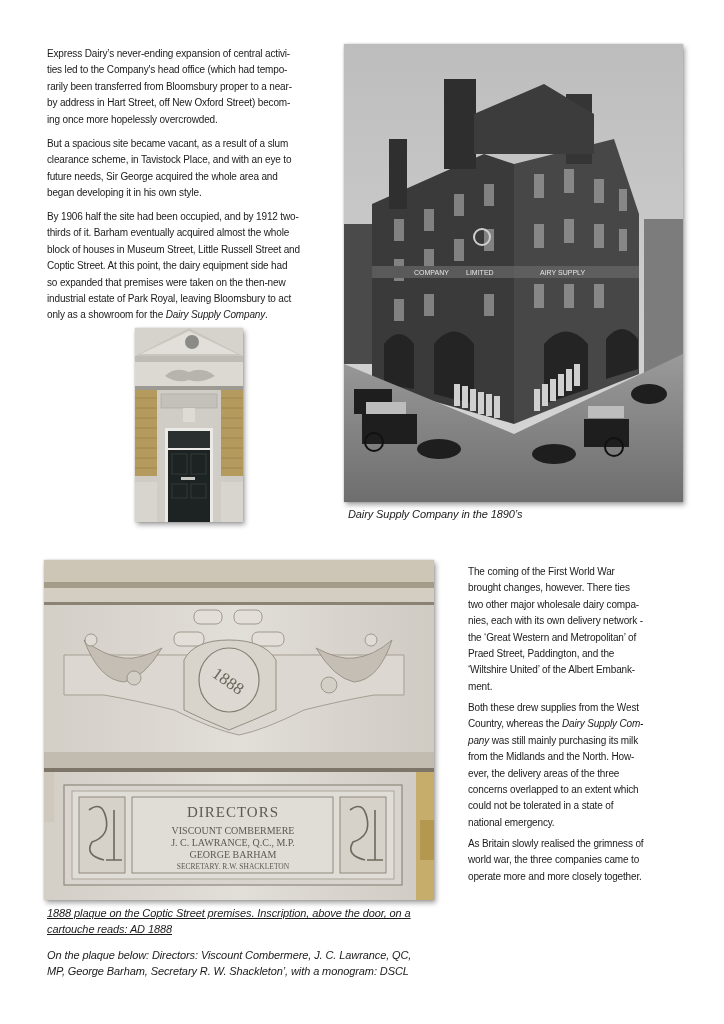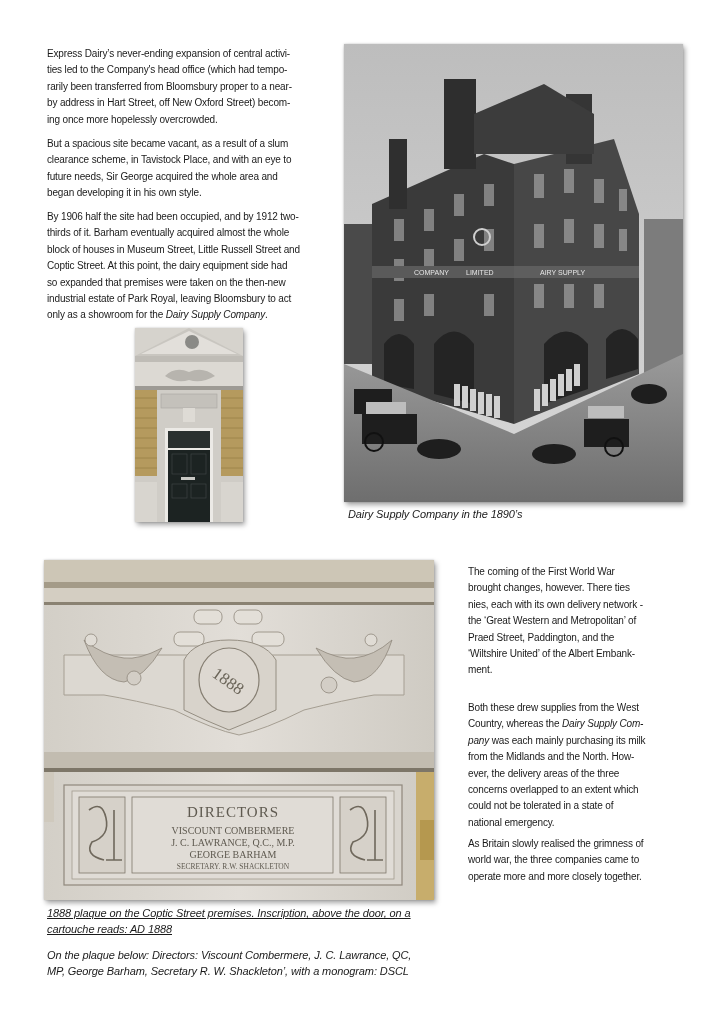--- a/index.html
+++ b/index.html
@@ -280,31 +280,32 @@
   <div>cartouche reads: AD 1888</div>
 </div>
 <div class="caption" style="left:47px; top:947px; width:400px;">
   <div>On the plaque below: Directors: Viscount Combermere, J. C. Lawrance, QC,</div>
   <div>MP, George Barham, Secretary R. W. Shackleton’, with a monogram: DSCL</div>
 </div>
 
 <div class="para" style="left:468px; top:564px; width:220px;">
   <div>The coming of the First World War</div>
   <div>brought changes, however. There ties</div>
+  <div>two other major wholesale dairy compa-</div>
   <div>nies, each with its own delivery network -</div>
   <div>the ‘Great Western and Metropolitan’ of</div>
   <div>Praed Street, Paddington, and the</div>
   <div>‘Wiltshire United’ of the Albert Embank-</div>
   <div>ment.</div>
 </div>
 
 <div class="para" style="left:468px; top:700px; width:220px;">
   <div>Both these drew supplies from the West</div>
   <div><span>Country, whereas the </span><em>Dairy Supply Com-</em></div>
-  <div><em>pany</em><span> was each mainly purchasing its milk</span></div>
+  <div><em>pany</em><span> was still mainly purchasing its milk</span></div>
   <div>from the Midlands and the North. How-</div>
   <div>ever, the delivery areas of the three</div>
   <div>concerns overlapped to an extent which</div>
   <div>could not be tolerated in a state of</div>
   <div>national emergency.</div>
 </div>
 
 <div class="para" style="left:468px; top:836px; width:220px;">
   <div>As Britain slowly realised the grimness of</div>
   <div>world war, the three companies came to</div>

